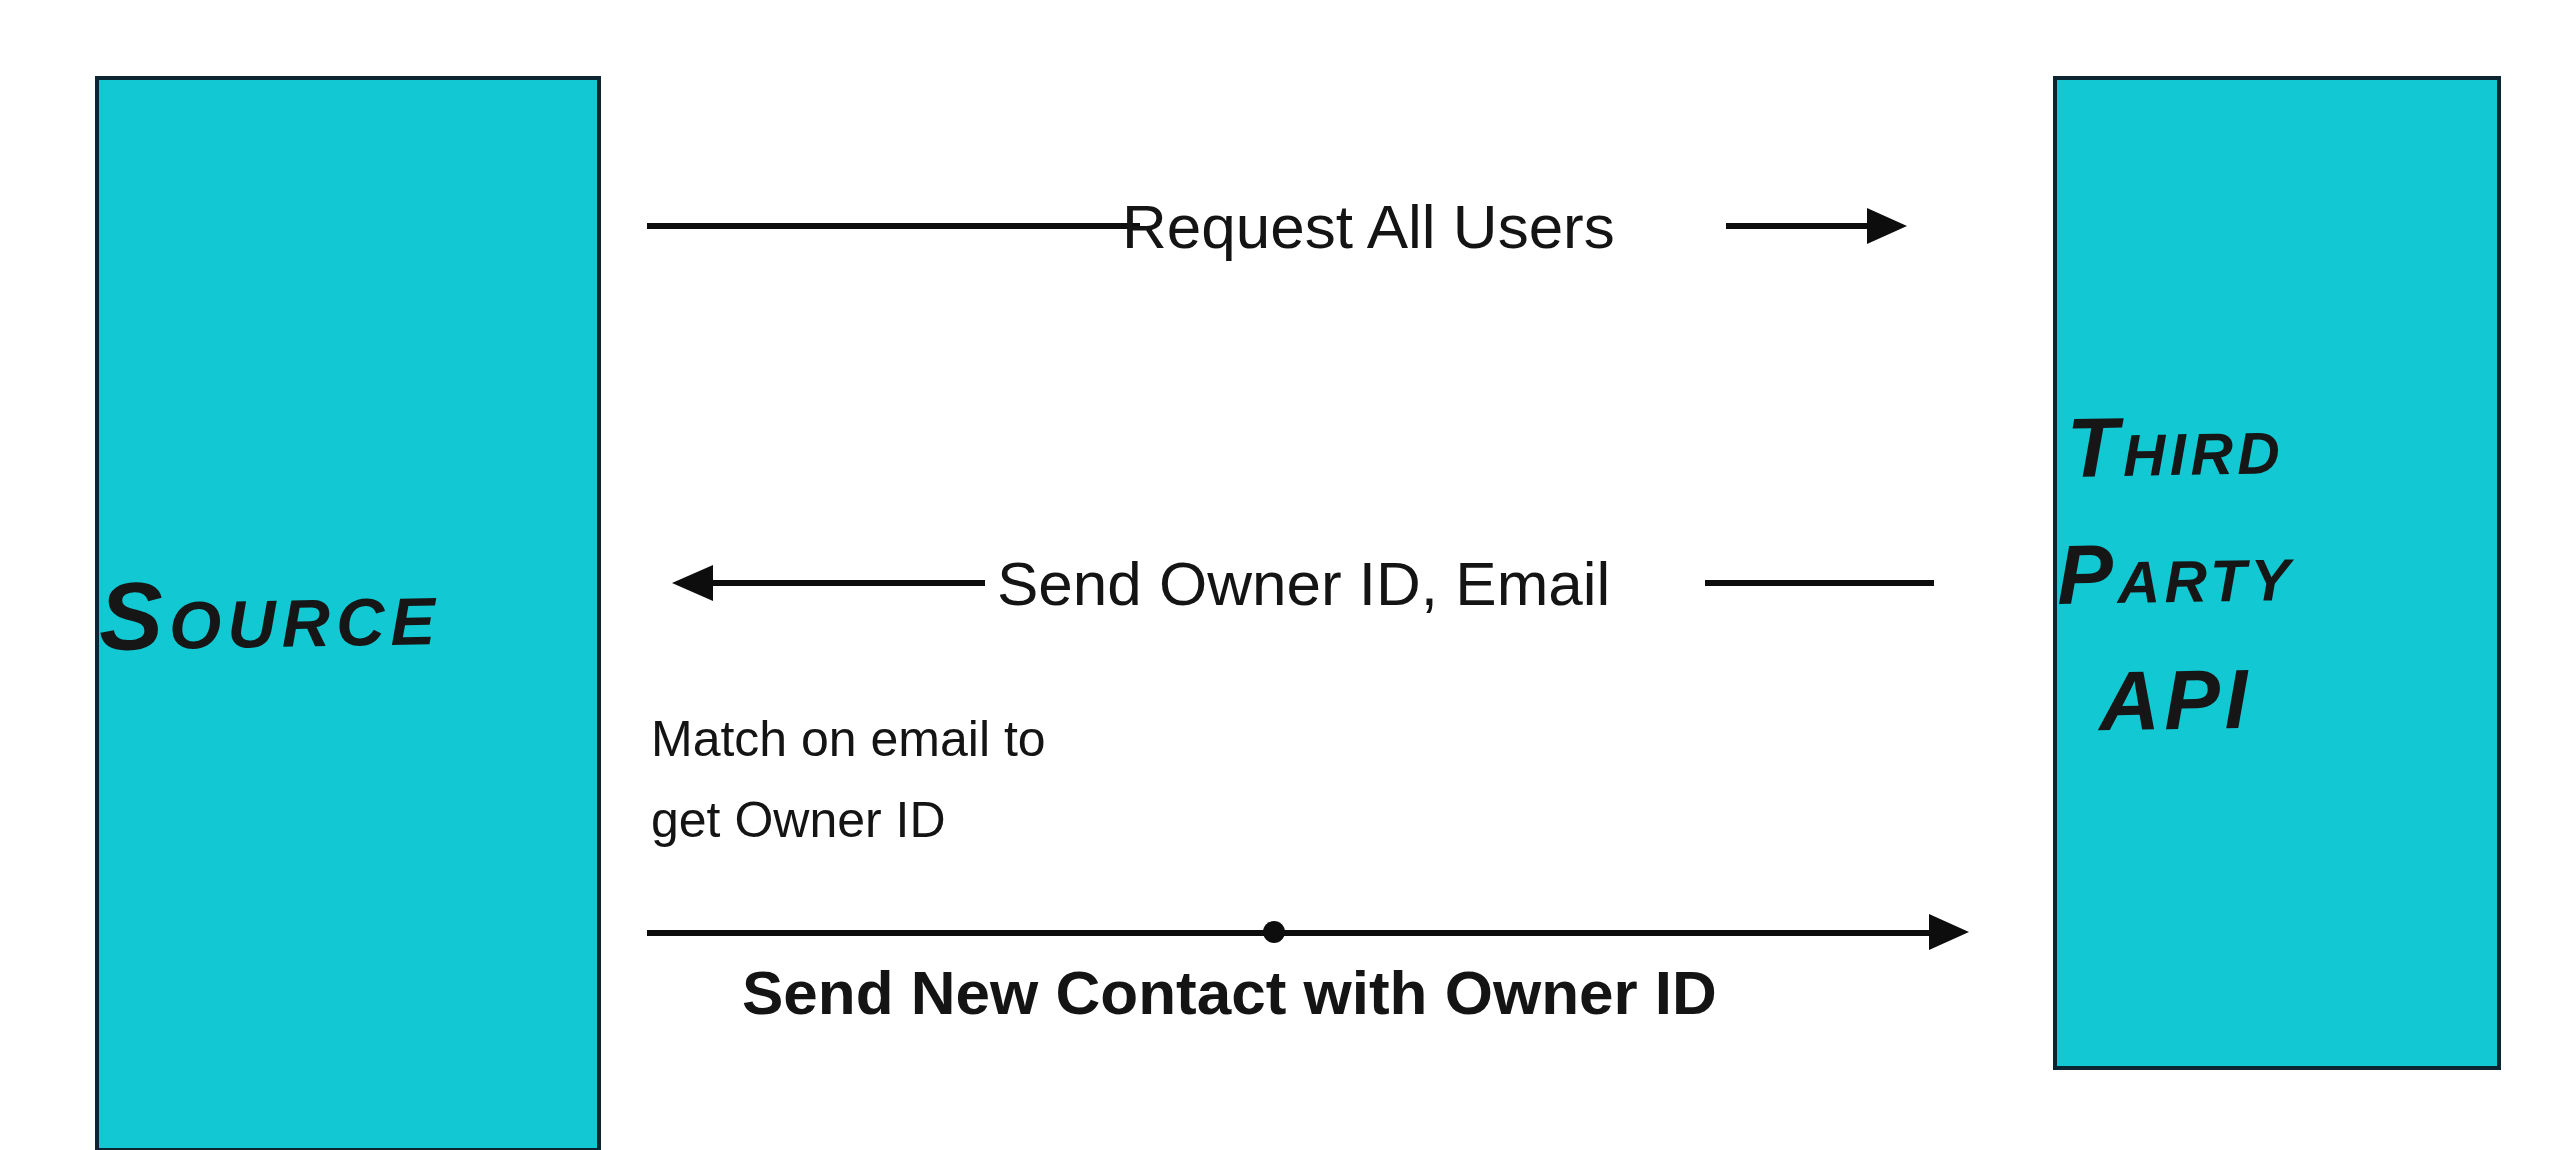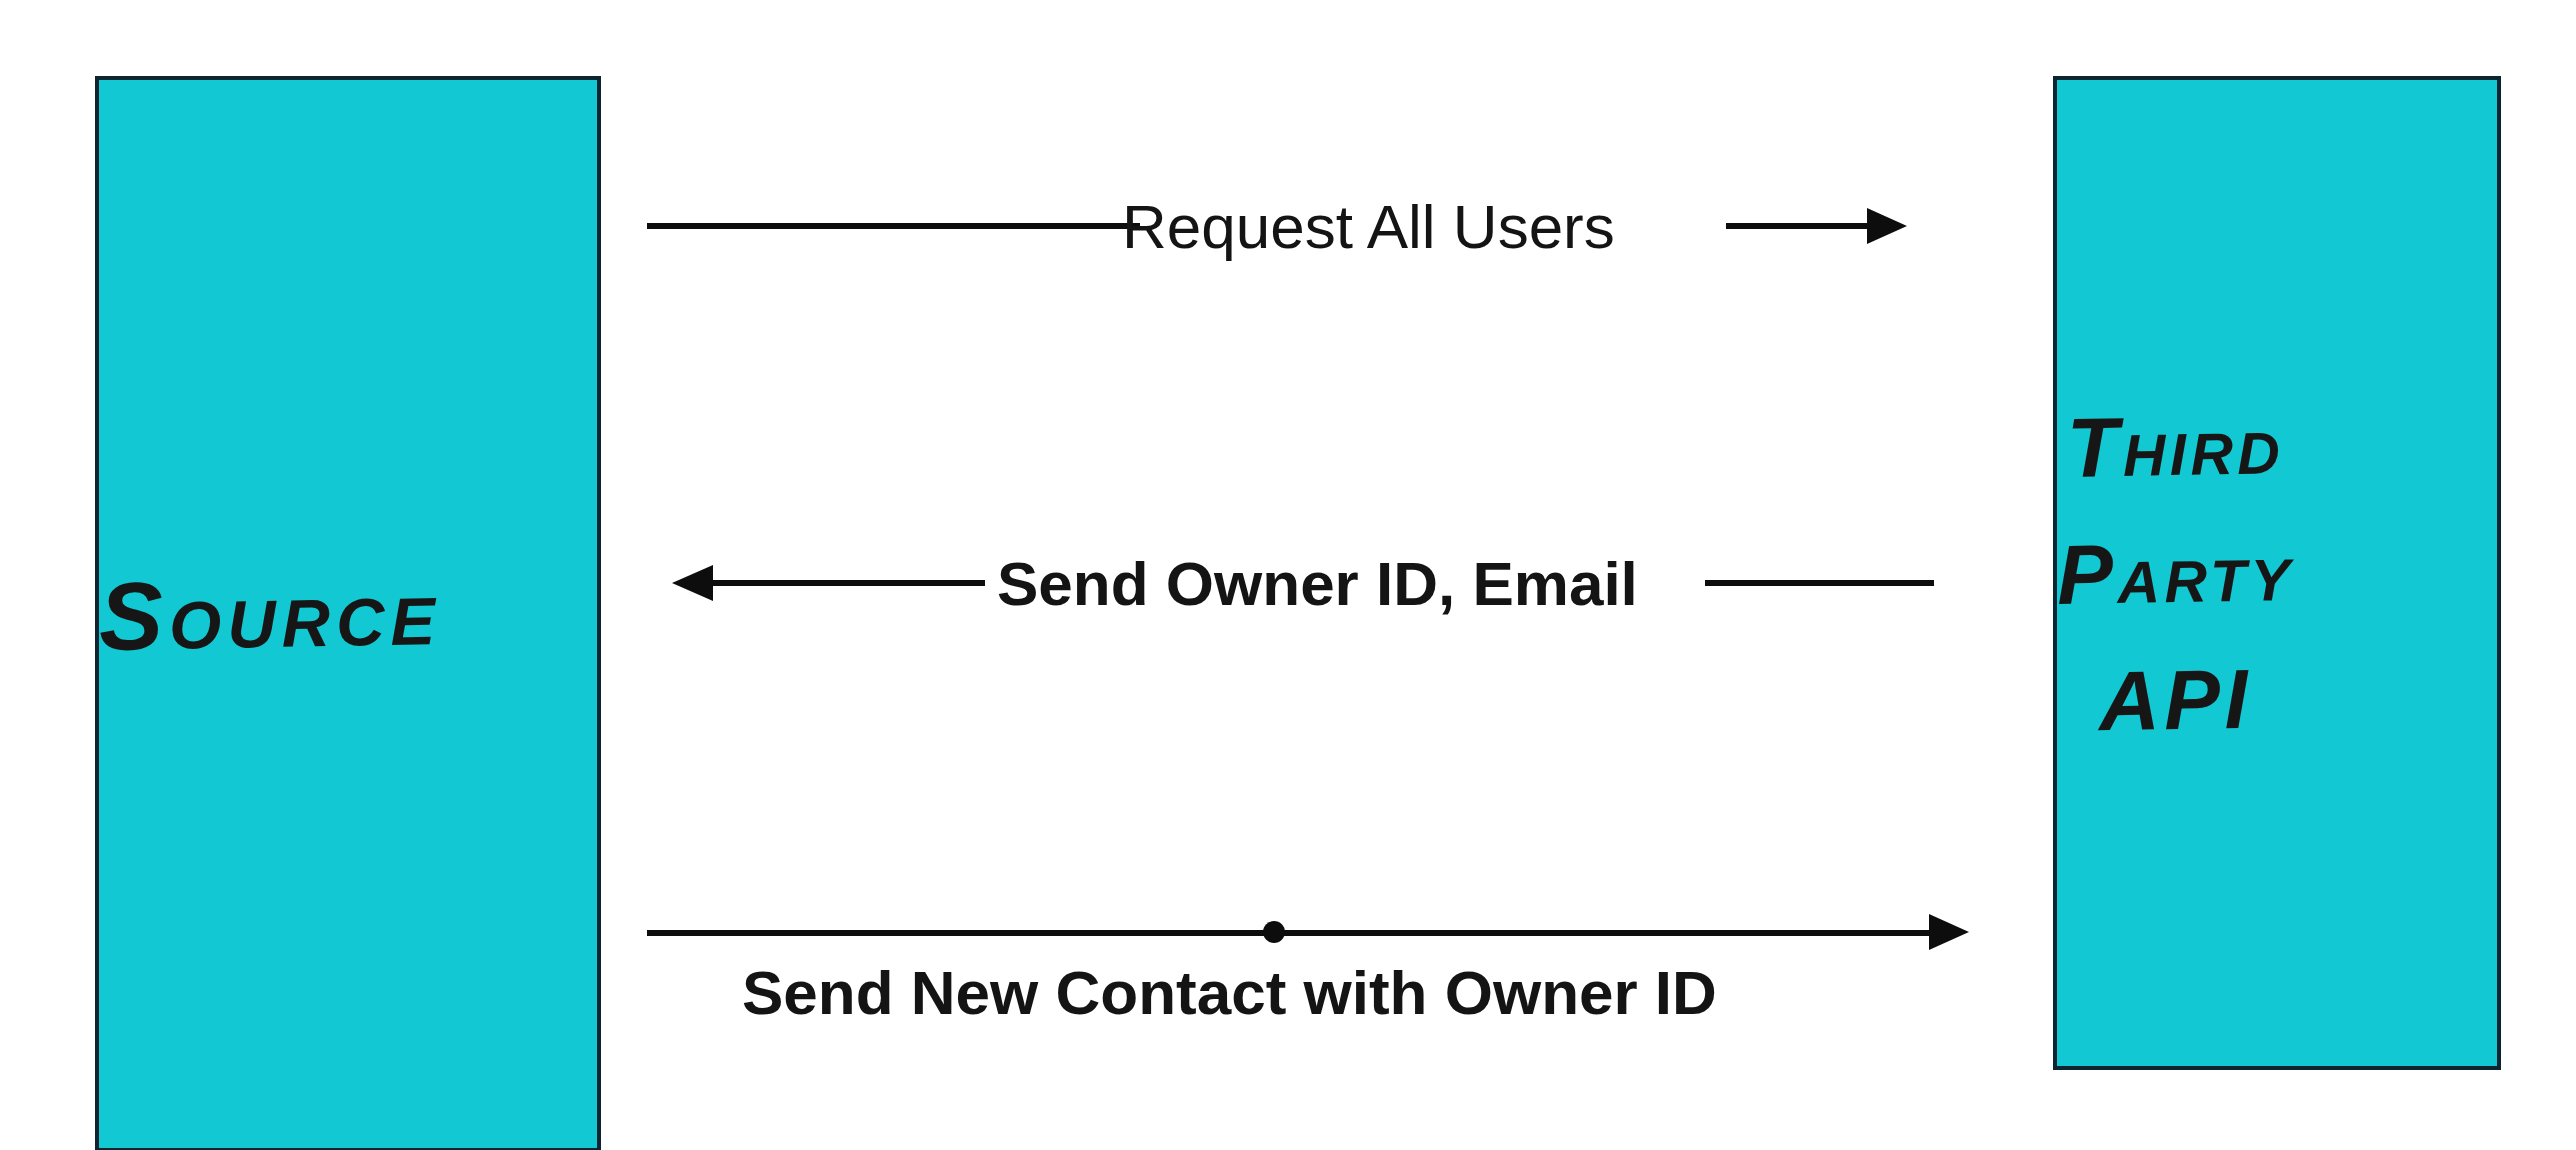--- a/index.html
+++ b/index.html
@@ -102,24 +102,28 @@
   <div>
     <div class="aline" style="left:647px;top:223px;width:493px;"></div>
     <div class="msg-label" style="left:1122px;top:191px;">Request All Users</div>
     <div class="aline" style="left:1726px;top:223px;width:146px;"></div>
     <div class="ahead right" style="left:1867px;top:208px;"></div>
   </div>
 
   <div>
     <div class="ahead left" style="left:672px;top:565px;"></div>
     <div class="aline" style="left:709px;top:580px;width:276px;"></div>
-    <div class="msg-label" style="left:997px;top:548px;font-weight:bold;">Send Owner ID, Email</div>
+    <div class="msg-label" style="left:997px;top:548px;">Send Owner ID, Email</div>
     <div class="aline" style="left:1705px;top:580px;width:229px;"></div>
   </div>
 
+  <div class="note">
+    <div>Match on email to</div>
+    <div>get Owner ID</div>
+  </div>
 
   <div>
     <div class="aline" style="left:647px;top:930px;width:1285px;"></div>
     <div class="adot" style="left:1263px;top:921px;"></div>
     <div class="ahead right" style="left:1929px;top:914px;"></div>
     <div class="msg-label" style="left:742px;top:957px;font-weight:bold;">Send New Contact with Owner ID</div>
   </div>
 
 </div>
 

